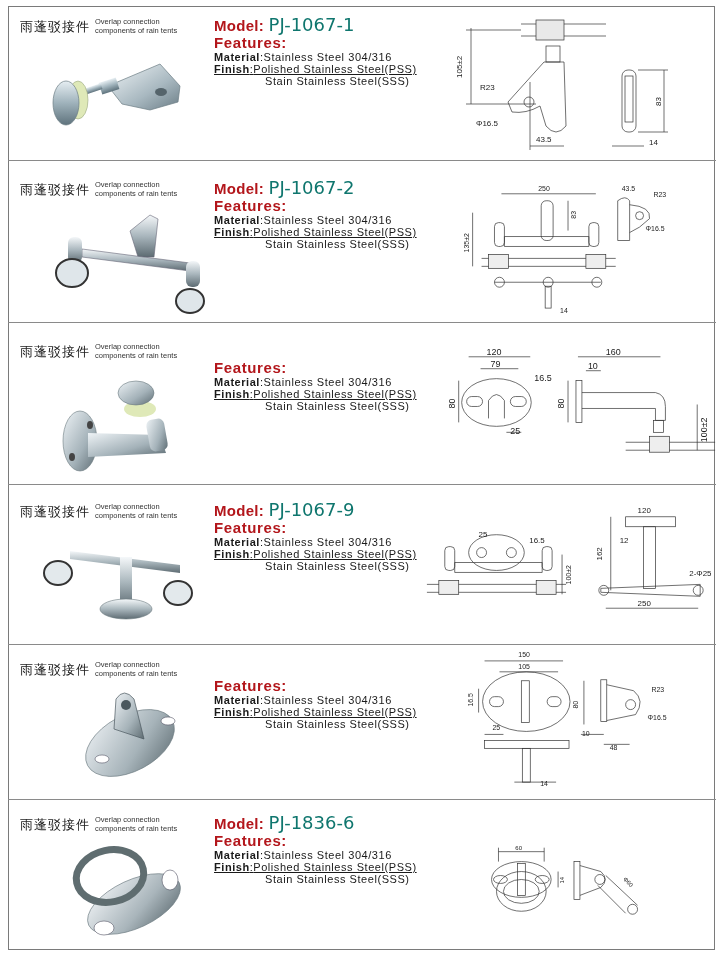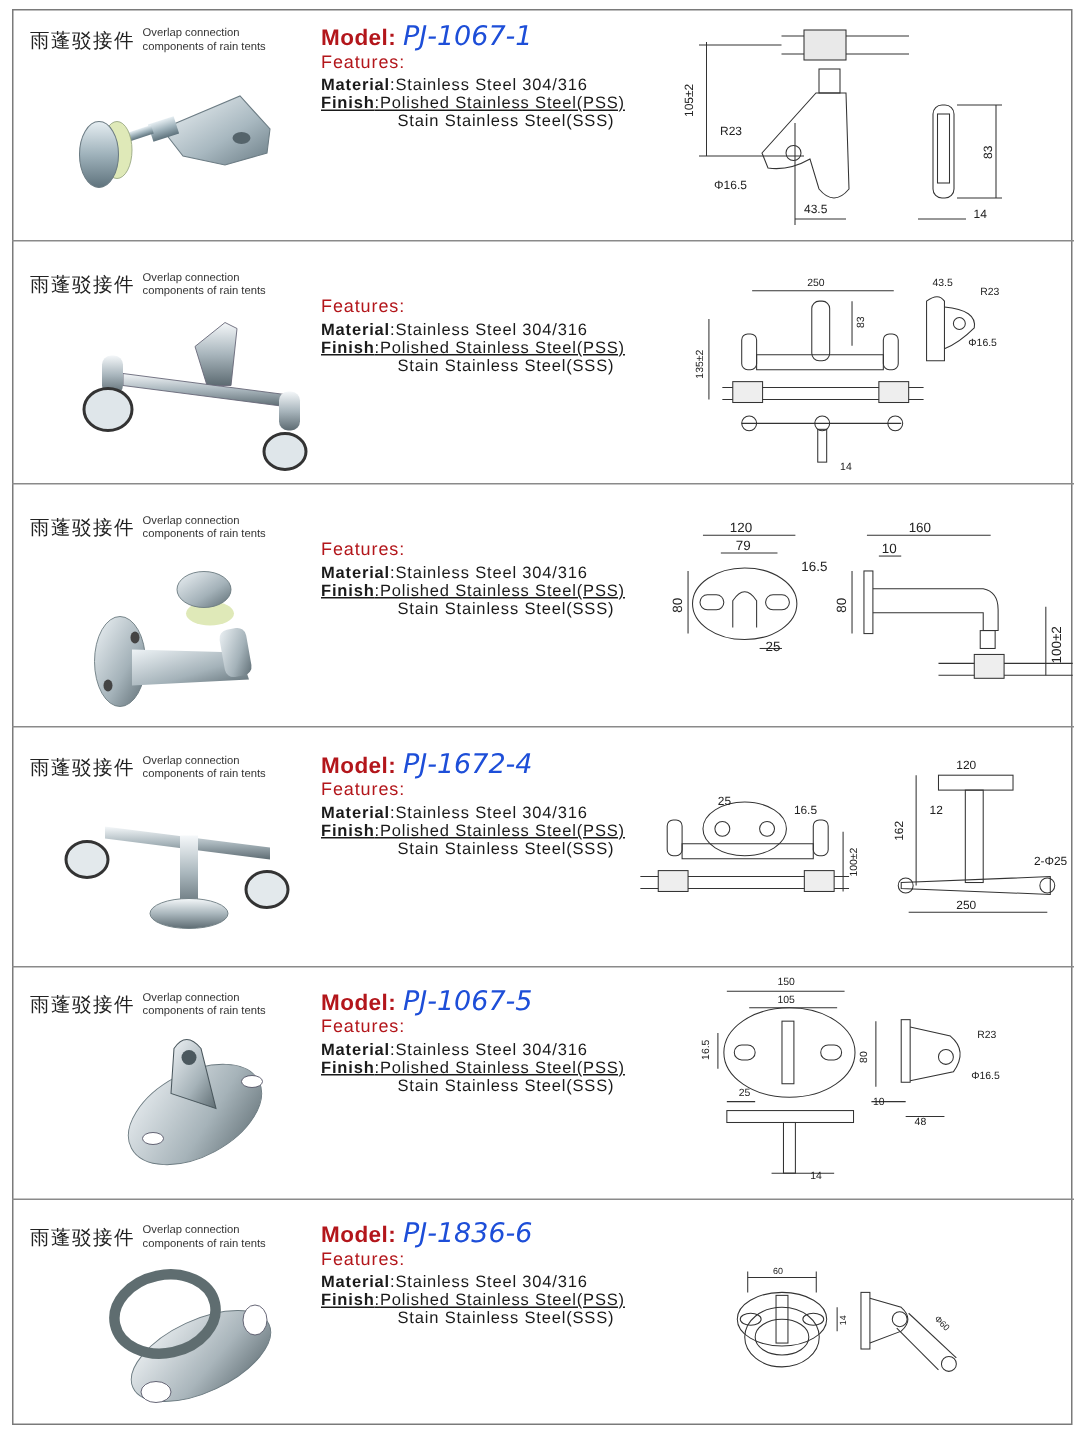--- a/index.html
+++ b/index.html
@@ -3,22 +3,22 @@
   <meta charset="utf-8">
   <style>
     html, body { margin: 0; padding: 0; background: #ffffff; }
     body { width: 723px; height: 959px; position: relative; overflow: hidden; font-family: "Liberation Sans", sans-serif; color: #1a1a1a; }
     .sheet { position: absolute; left: 8px; top: 6px; width: 707px; height: 944px; border: 1px solid #7a7a7a; box-sizing: border-box; }
     .row { position: absolute; left: 8px; width: 708px; box-sizing: border-box; border-top: 1px solid #8a8a8a; }
     .row.first { border-top: none; }
     .cn { position: absolute; left: 12px; top: 12px; font-family: "DejaVu Sans", sans-serif; font-size: 13px; letter-spacing: 1px; color: #222; }
     .en { position: absolute; left: 87px; top: 11px; font-size: 7.5px; line-height: 9px; color: #333; }
     .model { position: absolute; left: 206px; top: 8px; font-size: 15px; font-weight: bold; color: #b3161b; letter-spacing: 0.3px; }
-    .model .code { color: #1d4ed8; font-size: 18px; font-weight: normal; font-family: "DejaVu Sans", sans-serif; letter-spacing: 0px; font-style: italic; }
-    .features { position: absolute; left: 206px; top: 28px; font-size: 12px; font-weight: normal; color: #b3161b; letter-spacing: 0.6px; }
+    .model .code { color: #0f766e; font-size: 18px; font-weight: normal; font-family: "DejaVu Sans", sans-serif; letter-spacing: 0px; }
+    .features { position: absolute; left: 206px; top: 28px; font-size: 15px; font-weight: bold; color: #b3161b; letter-spacing: 0.6px; }
     .spec { position: absolute; left: 206px; font-size: 11px; color: #1a1a1a; letter-spacing: 0.55px; white-space: nowrap; text-align: center; }
     .spec b { font-weight: bold; }
     .spec.l1 { top: 45px; }
     .spec.l2 { top: 57px; text-decoration: underline; }
     .spec.l3 { top: 69px; left: 257px; }
     .photo { position: absolute; left: 22px; top: 30px; width: 180px; height: 120px; }
     .drawing { position: absolute; right: 0; top: 0; width: 290px; height: 100%; }
     svg text { font-family: "Liberation Sans", sans-serif; fill: #222; }
   </style>
 </head>
@@ -85,20 +85,21 @@
     <text x="223" y="139" font-size="8">14</text>
   </svg>
 </div>
 
 <div class="row" style="top:160px;height:162px;">
   <div class="cn" style="top:20px">雨蓬驳接件</div>
   <div class="en" style="top:19px">
       <div>Overlap connection</div>
       <div>components of rain tents</div>
     </div>
+  <div class="model" style="top:16px"><span>Model</span>: <span class="code">PJ-1067-2</span></div>
   <div class="features" style="top:36px">Features:</div>
   <div class="spec l1" style="top:53px"><b>Material</b>:<span>Stainless Steel 304/316</span></div>
   <div class="spec l2" style="top:65px"><b>Finish</b>:<span>Polished Stainless Steel(PSS)</span></div>
   <div class="spec l3" style="top:77px">Stain Stainless Steel(SSS)</div>
   <svg class="photo" viewBox="0 0 180 120" style="top:40px">
     <defs>
         <linearGradient id="s2" x1="0" y1="0" x2="0" y2="1">
           <stop offset="0" stop-color="#f4f7f9"></stop>
           <stop offset="0.5" stop-color="#a9b6bd"></stop>
           <stop offset="1" stop-color="#5d6b72"></stop>
@@ -201,21 +202,21 @@
     <text x="282" y="120" font-size="9" transform="rotate(-90 282 120)">100±2</text>
   </svg>
 </div>
 
 <div class="row" style="top:484px;height:160px;">
   <div class="cn" style="top:18px">雨蓬驳接件</div>
   <div class="en" style="top:17px">
       <div>Overlap connection</div>
       <div>components of rain tents</div>
     </div>
-  <div class="model" style="top:14px"><span>Model</span>: <span class="code">PJ-1672-4</span></div>
+  <div class="model" style="top:14px"><span>Model</span>: <span class="code">PJ-1067-9</span></div>
   <div class="features" style="top:34px">Features:</div>
   <div class="spec l1" style="top:51px"><b>Material</b>:<span>Stainless Steel 304/316</span></div>
   <div class="spec l2" style="top:63px"><b>Finish</b>:<span>Polished Stainless Steel(PSS)</span></div>
   <div class="spec l3" style="top:75px">Stain Stainless Steel(SSS)</div>
   <svg class="photo" viewBox="0 0 180 120" style="top:36px">
     <defs>
         <linearGradient id="s4" x1="0" y1="0" x2="0" y2="1">
           <stop offset="0" stop-color="#f5f8fa"></stop>
           <stop offset="0.5" stop-color="#aab7bd"></stop>
           <stop offset="1" stop-color="#5e6c73"></stop>
@@ -258,21 +259,20 @@
     <text x="212" y="122" font-size="8">250</text>
   </svg>
 </div>
 
 <div class="row" style="top:644px;height:155px;">
   <div class="cn" style="top:16px">雨蓬驳接件</div>
   <div class="en" style="top:15px">
       <div>Overlap connection</div>
       <div>components of rain tents</div>
     </div>
-  <div class="model" style="top:12px"><span>Model</span>: <span class="code">PJ-1067-5</span></div>
   <div class="features" style="top:32px">Features:</div>
   <div class="spec l1" style="top:49px"><b>Material</b>:<span>Stainless Steel 304/316</span></div>
   <div class="spec l2" style="top:61px"><b>Finish</b>:<span>Polished Stainless Steel(PSS)</span></div>
   <div class="spec l3" style="top:73px">Stain Stainless Steel(SSS)</div>
   <svg class="photo" viewBox="0 0 180 120" style="top:34px">
     <defs>
         <linearGradient id="s5" x1="0" y1="0" x2="1" y2="1">
           <stop offset="0" stop-color="#eef2f5"></stop>
           <stop offset="0.6" stop-color="#a6b3b9"></stop>
           <stop offset="1" stop-color="#5f6d73"></stop>

